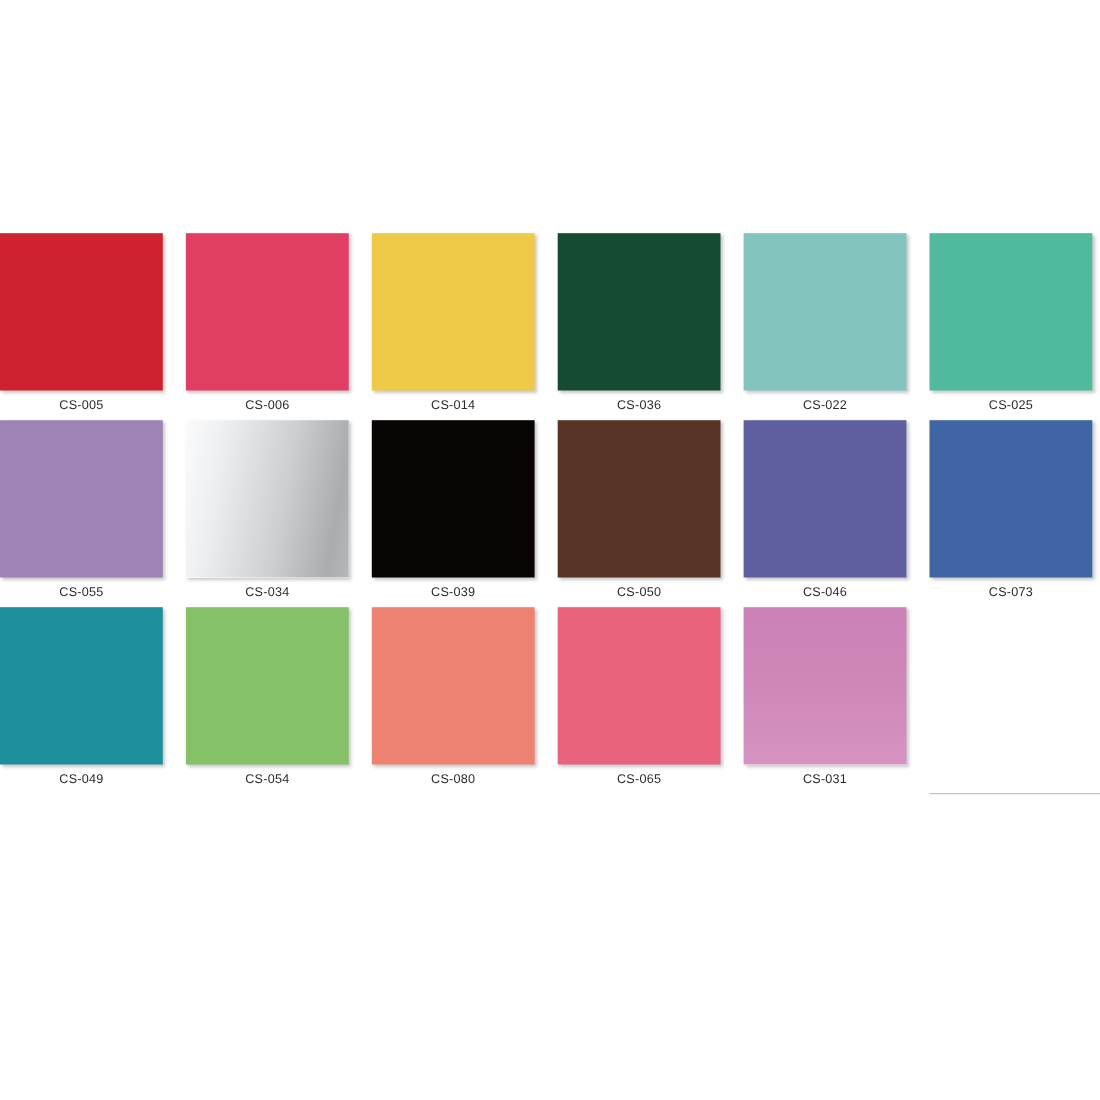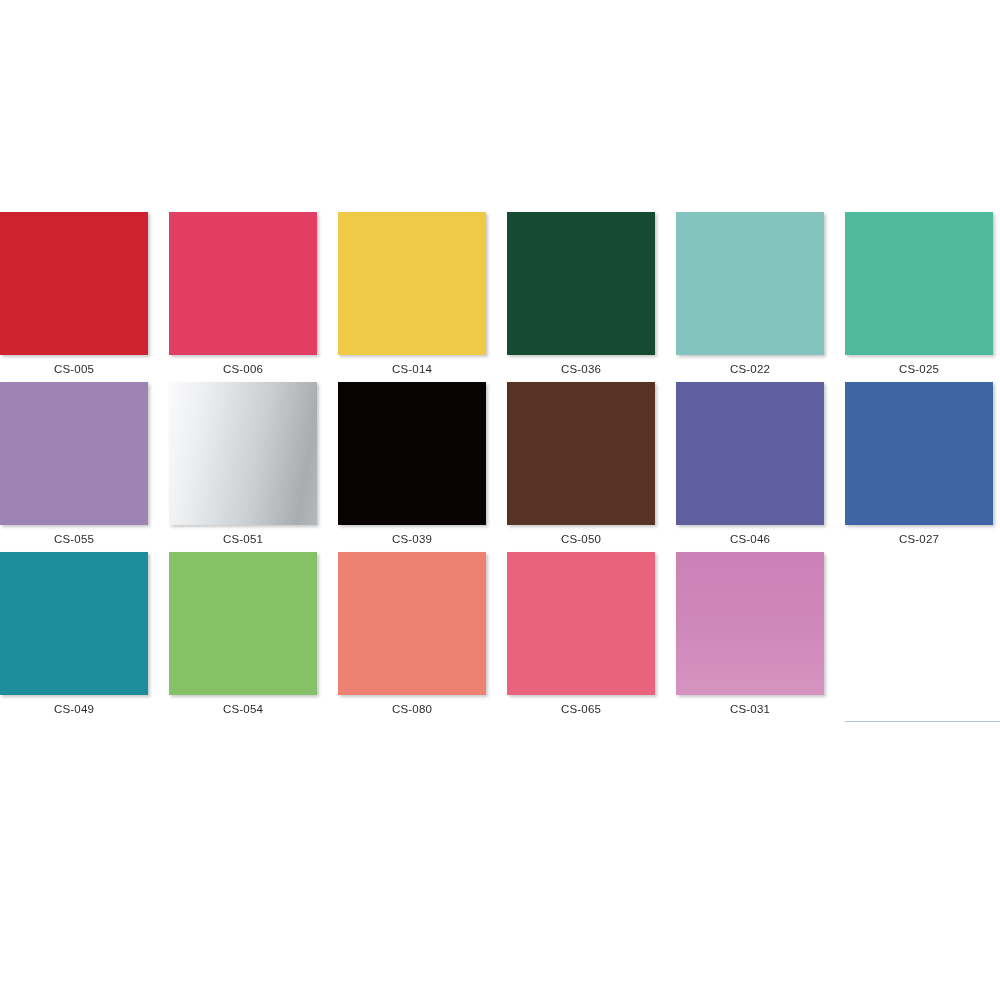--- a/index.html
+++ b/index.html
@@ -106,37 +106,37 @@
       <div class="swatch-cell">
         <div class="swatch-chip" style="background: rgb(79, 186, 157);"></div>
         <div class="swatch-label">CS-025</div>
       </div>
       <div class="swatch-cell">
         <div class="swatch-chip" style="background: rgb(158, 132, 180);"></div>
         <div class="swatch-label">CS-055</div>
       </div>
       <div class="swatch-cell">
         <div class="swatch-chip" style="background: linear-gradient(100deg, rgb(251, 251, 252) 0%, rgb(236, 238, 240) 22%, rgb(204, 208, 211) 58%, rgb(169, 173, 176) 88%, rgb(180, 184, 187) 100%);"></div>
-        <div class="swatch-label">CS-051</div>
+        <div class="swatch-label">CS-034</div>
       </div>
       <div class="swatch-cell">
         <div class="swatch-chip" style="background: rgb(9, 4, 4);"></div>
         <div class="swatch-label">CS-039</div>
       </div>
       <div class="swatch-cell">
         <div class="swatch-chip" style="background: rgb(87, 51, 37);"></div>
         <div class="swatch-label">CS-050</div>
       </div>
       <div class="swatch-cell">
         <div class="swatch-chip" style="background: rgb(95, 95, 160);"></div>
         <div class="swatch-label">CS-046</div>
       </div>
       <div class="swatch-cell">
         <div class="swatch-chip" style="background: rgb(63, 101, 165);"></div>
-        <div class="swatch-label">CS-027</div>
+        <div class="swatch-label">CS-073</div>
       </div>
       <div class="swatch-cell">
         <div class="swatch-chip" style="background: rgb(29, 142, 155);"></div>
         <div class="swatch-label">CS-049</div>
       </div>
       <div class="swatch-cell">
         <div class="swatch-chip" style="background: rgb(132, 193, 103);"></div>
         <div class="swatch-label">CS-054</div>
       </div>
       <div class="swatch-cell">

